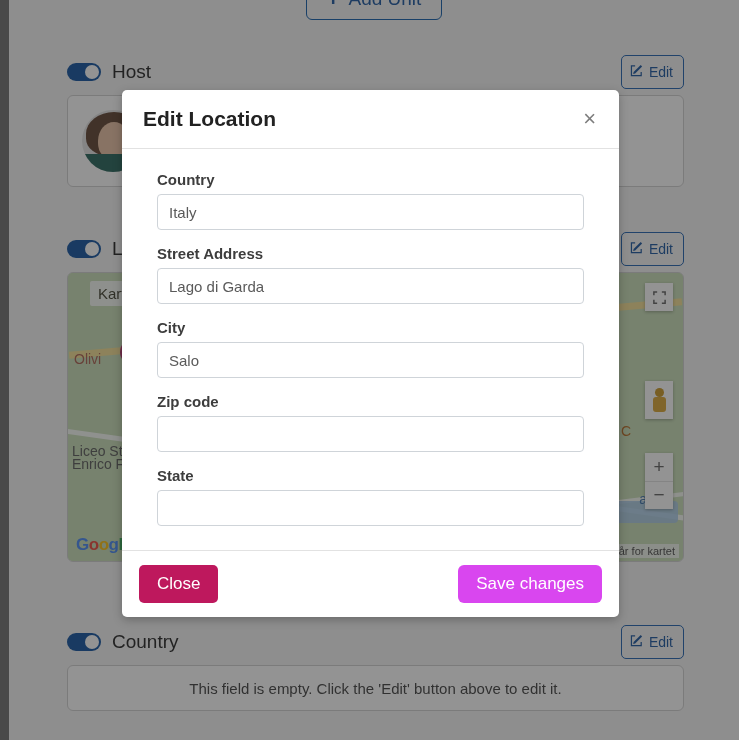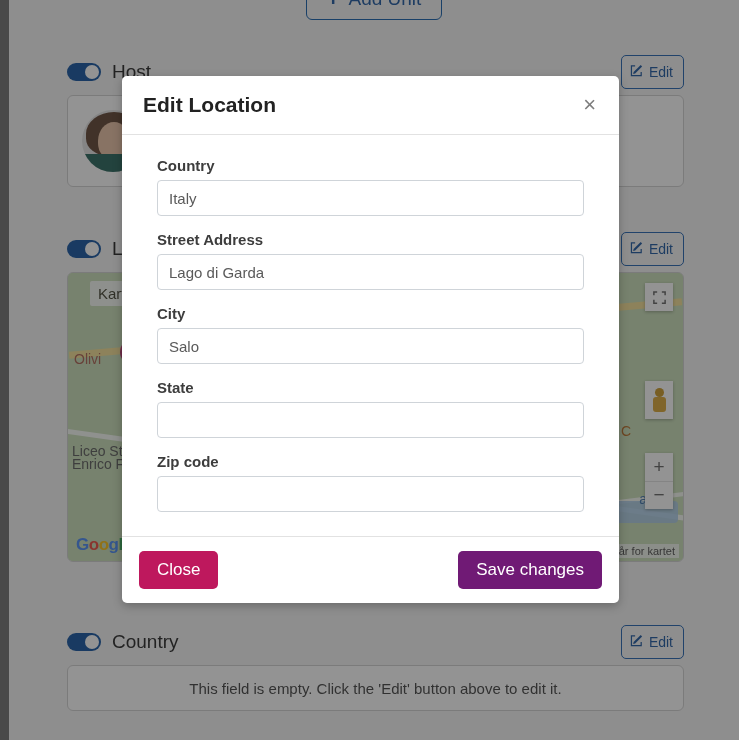--- a/index.html
+++ b/index.html
@@ -205,21 +205,21 @@
     background: rgba(255,255,255,.72); padding: 1px 4px;
   }
 
   
   #backdrop {
     position: absolute; inset: 0;
     background: rgba(40,40,40,.5);
   }
   #modal {
     position: absolute;
-    left: 122px; top: 76px;
+    left: 122px; top: 90px;
     width: 497px;
     background: #ffffff;
     border-radius: 5px;
     box-shadow: 0 3px 10px rgba(0,0,0,.25);
     display: flex; flex-direction: column;
   }
   .modal-header {
     display: flex; align-items: center; justify-content: space-between;
     padding: 17px 21px;
     border-bottom: 1px solid #e2e2e2;
@@ -253,21 +253,21 @@
     padding: 14px 17px;
     display: flex; align-items: center; justify-content: space-between;
   }
   .btn {
     border: none; border-radius: 5px;
     font-size: 17px; padding: 9px 18px;
     cursor: pointer; color: #ffffff;
     font-family: "Liberation Sans", sans-serif;
   }
   .btn-close  { background: #be185d; }
-  .btn-save   { background: #701a75; }
+  .btn-save   { background: #d946ef; border-radius: 6px; }
 </style>
 </head>
 <body>
 
 <div id="page">
   <div class="page-scrollbar"></div>
   <div class="page-inner">
 
     <div class="add-unit-wrap">
       <button class="btn-outline">
@@ -398,25 +398,25 @@
     </div>
     <div class="field">
       <label class="field-label">Street Address</label>
       <input class="field-input" type="text" value="Lago di Garda" style="">
     </div>
     <div class="field">
       <label class="field-label">City</label>
       <input class="field-input" type="text" value="Salo" style="">
     </div>
     <div class="field">
+      <label class="field-label">Zip code</label>
+      <input class="field-input" type="text" value="" style="">
+    </div>
+    <div class="field">
       <label class="field-label">State</label>
-      <input class="field-input" type="text" value="" style="">
-    </div>
-    <div class="field">
-      <label class="field-label">Zip code</label>
       <input class="field-input" type="text" value="" style="">
     </div>
   </div>
 
   <div class="modal-footer">
     <button class="btn btn-close">Close</button>
     <button class="btn btn-save">Save changes</button>
   </div>
 </div>
 

